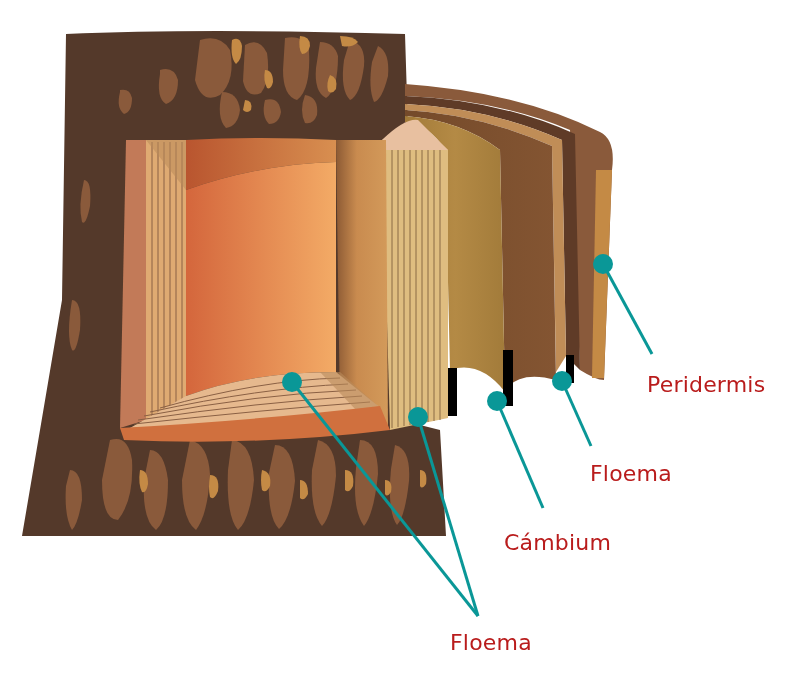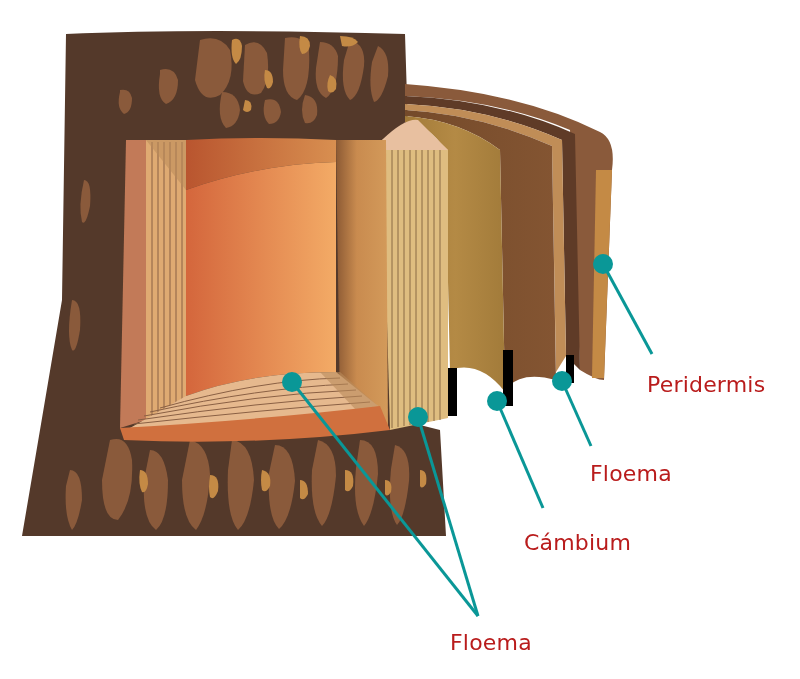--- a/index.html
+++ b/index.html
@@ -163,14 +163,14 @@
     <circle cx="497" cy="401" r="10" stroke="none"></circle>
     <line x1="292" y1="382" x2="478" y2="616"></line>
     <line x1="418" y1="417" x2="478" y2="616"></line>
     <circle cx="292" cy="382" r="10" stroke="none"></circle>
     <circle cx="418" cy="417" r="10" stroke="none"></circle>
   </g>
 </svg>
 
 <div class="label" style="left:647px; top:372px;">Peridermis</div>
 <div class="label" style="left:590px; top:461px;">Floema</div>
-<div class="label" style="left:524px; top:530px;">Cámbium</div>
+<div class="label" style="left:504px; top:530px;">Cámbium</div>
 <div class="label" style="left:450px; top:630px;">Floema</div>
 
 </body></html>

